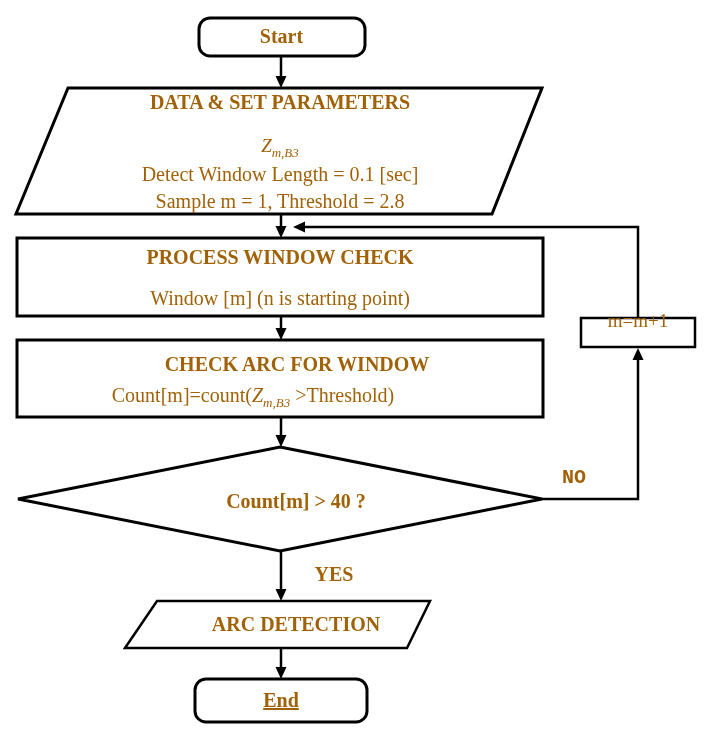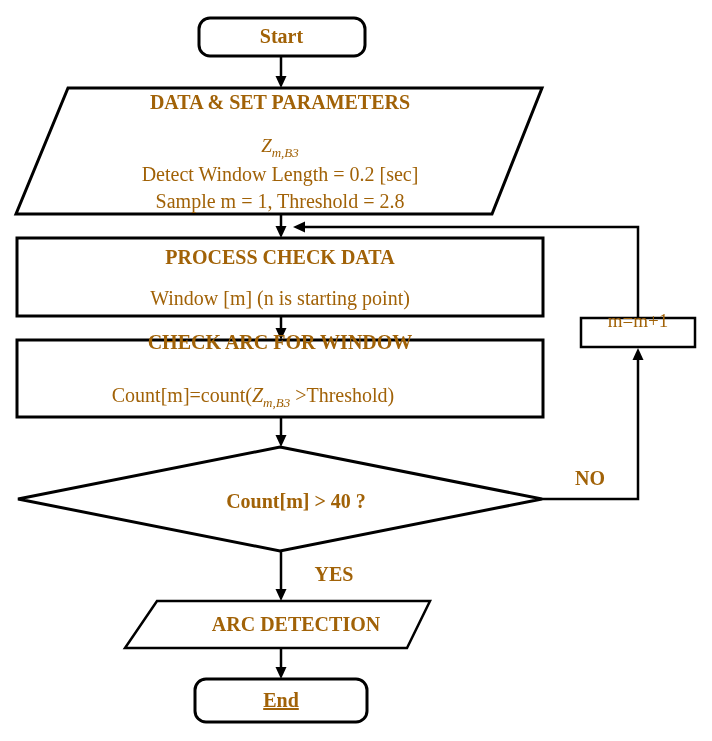--- a/index.html
+++ b/index.html
@@ -18,24 +18,24 @@
   .fs20{font-size:20px;}
   .fs19{font-size:19px;}
   .lbl sub{font-size:13px;font-style:italic;line-height:0;}
   .start-label{left:198px;top:17px;width:167px;line-height:38px;}
   .dp-title{left:20px;top:90px;width:520px;line-height:24px;}
   .dp-z{left:20px;top:134px;width:520px;line-height:24px;}
   .dp-detect{left:20px;top:161px;width:520px;line-height:26px;}
   .dp-sample{left:20px;top:188px;width:520px;line-height:26px;}
   .pw-title{left:20px;top:245px;width:520px;line-height:24px;}
   .pw-body{left:20px;top:285px;width:520px;line-height:26px;}
-  .ca-title{left:20px;top:330px;width:520px;line-height:24px;}
+  .ca-title{left:20px;top:352px;width:520px;line-height:24px;padding-left:17px;}
   .ca-body{left:20px;top:382px;width:466px;line-height:26px;}
   .decision-label{left:96px;top:488px;width:400px;line-height:26px;}
-  .no-label{left:562px;top:466px;width:56px;line-height:24px;}
+  .no-label{left:546px;top:466px;width:56px;line-height:24px;font-family:Liberation Mono, monospace;}
   .yes-label{left:294px;top:562px;width:80px;line-height:24px;text-align:center;}
   .increment-label{left:581px;top:306px;width:114px;line-height:29px;}
   .arc-label{left:116px;top:611px;width:360px;line-height:26px;}
   .end-label{left:195px;top:679px;width:172px;line-height:43px;text-decoration:underline;}
 </style>
 </head>
 <body>
 
 <div class="stage">
 
@@ -72,24 +72,24 @@
     <polygon class="shape" points="280,447 542,499 280,551 18,499"></polygon>
     <rect class="shape thin" x="581" y="318" width="114" height="29"></rect>
     <polygon class="shape thin" points="157,601 430,601 407,648 125,648"></polygon>
     <rect class="shape" x="195" y="679" width="172" height="43" rx="11"></rect>
   </svg>
 
   <div class="lbl b fs20 start-label">Start</div>
 
   <div class="lbl b fs20 dp-title">DATA &amp; SET PARAMETERS</div>
   <div class="lbl fs19 dp-z"><span class="i">Z</span><sub>m,B3</sub></div>
-  <div class="lbl fs20 dp-detect">Detect Window Length = 0.2 [sec]</div>
+  <div class="lbl fs20 dp-detect">Detect Window Length = 0.1 [sec]</div>
   <div class="lbl fs20 dp-sample">Sample m = 1, Threshold = 2.8</div>
 
-  <div class="lbl b fs20 pw-title">PROCESS CHECK DATA</div>
+  <div class="lbl b fs20 pw-title">PROCESS WINDOW CHECK</div>
   <div class="lbl fs20 pw-body">Window [m] (n is starting point)</div>
 
   <div class="lbl b fs20 ca-title">CHECK ARC FOR WINDOW</div>
   <div class="lbl fs20 ca-body"><span>Count[m]=count(</span><span class="i">Z</span><sub>m,B3</sub><span> &gt;Threshold)</span></div>
 
   <div class="lbl b fs20 decision-label">Count[m] &gt; 40 ?</div>
   <div class="lbl b fs20 no-label">NO</div>
   <div class="lbl b fs20 yes-label">YES</div>
 
   <div class="lbl fs19 increment-label">m=m+1</div>

